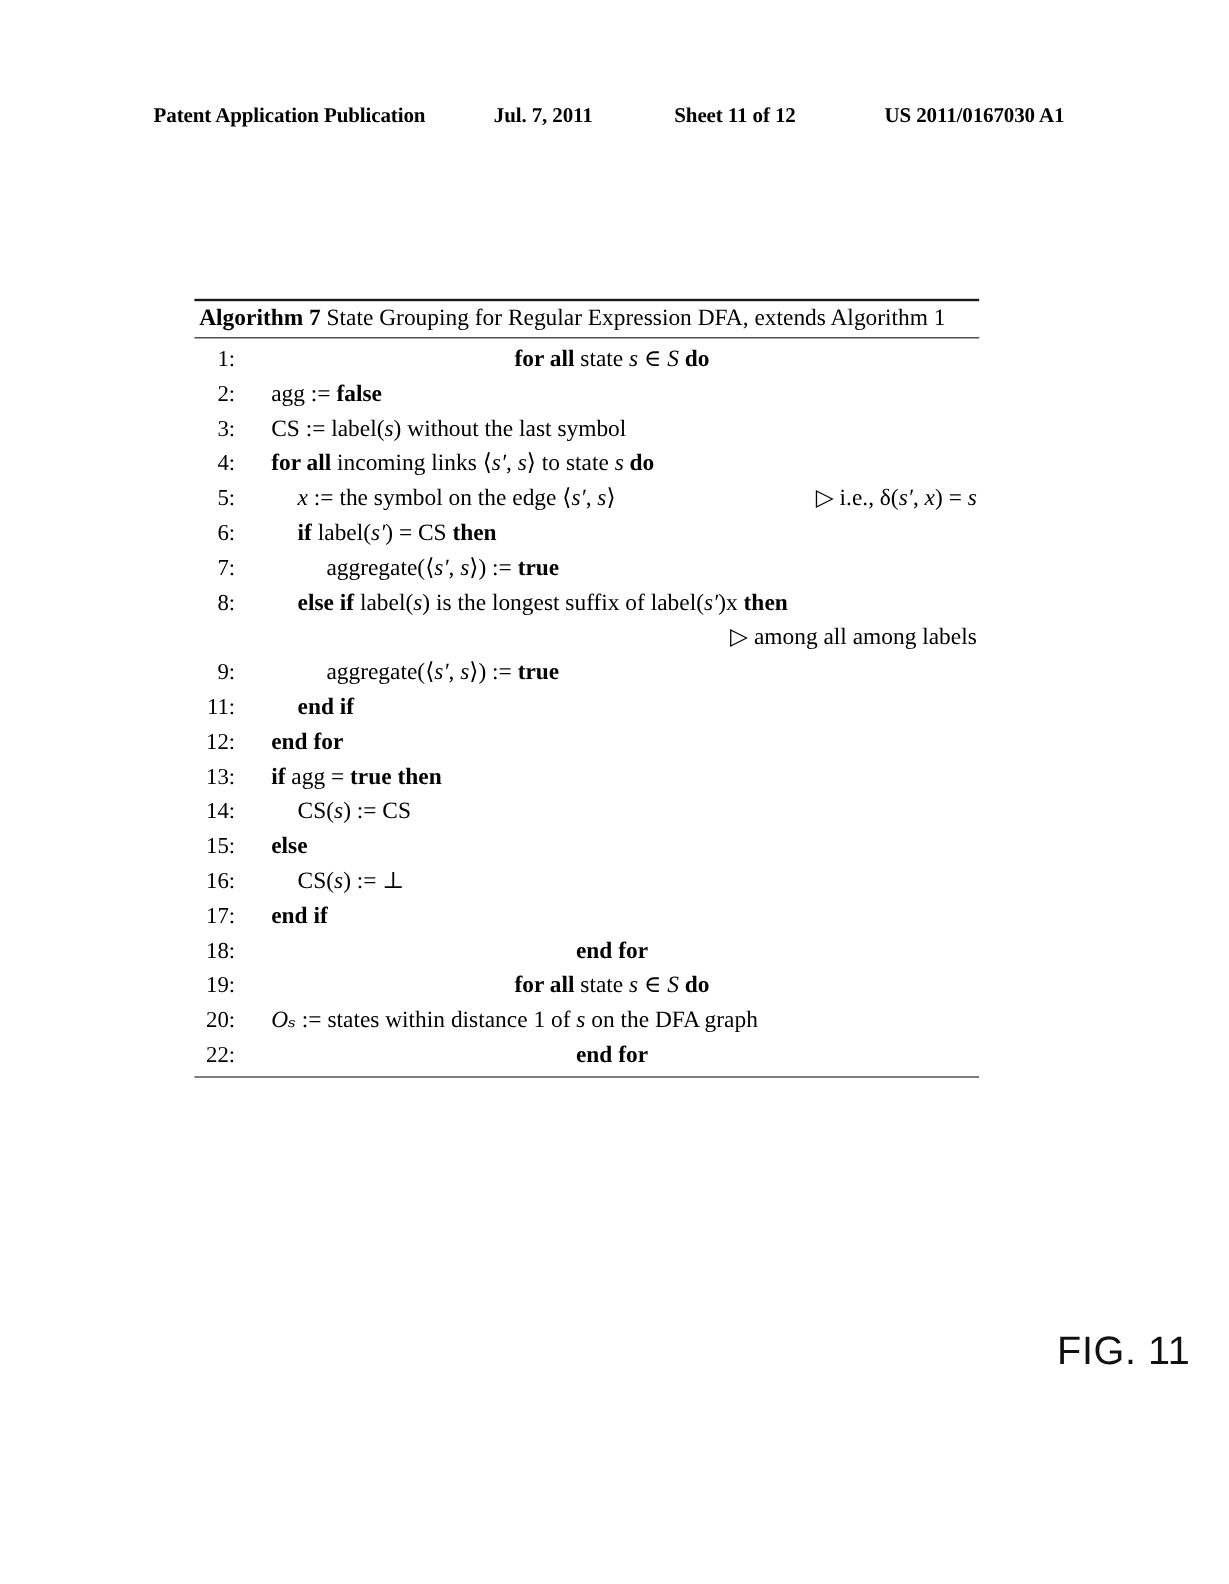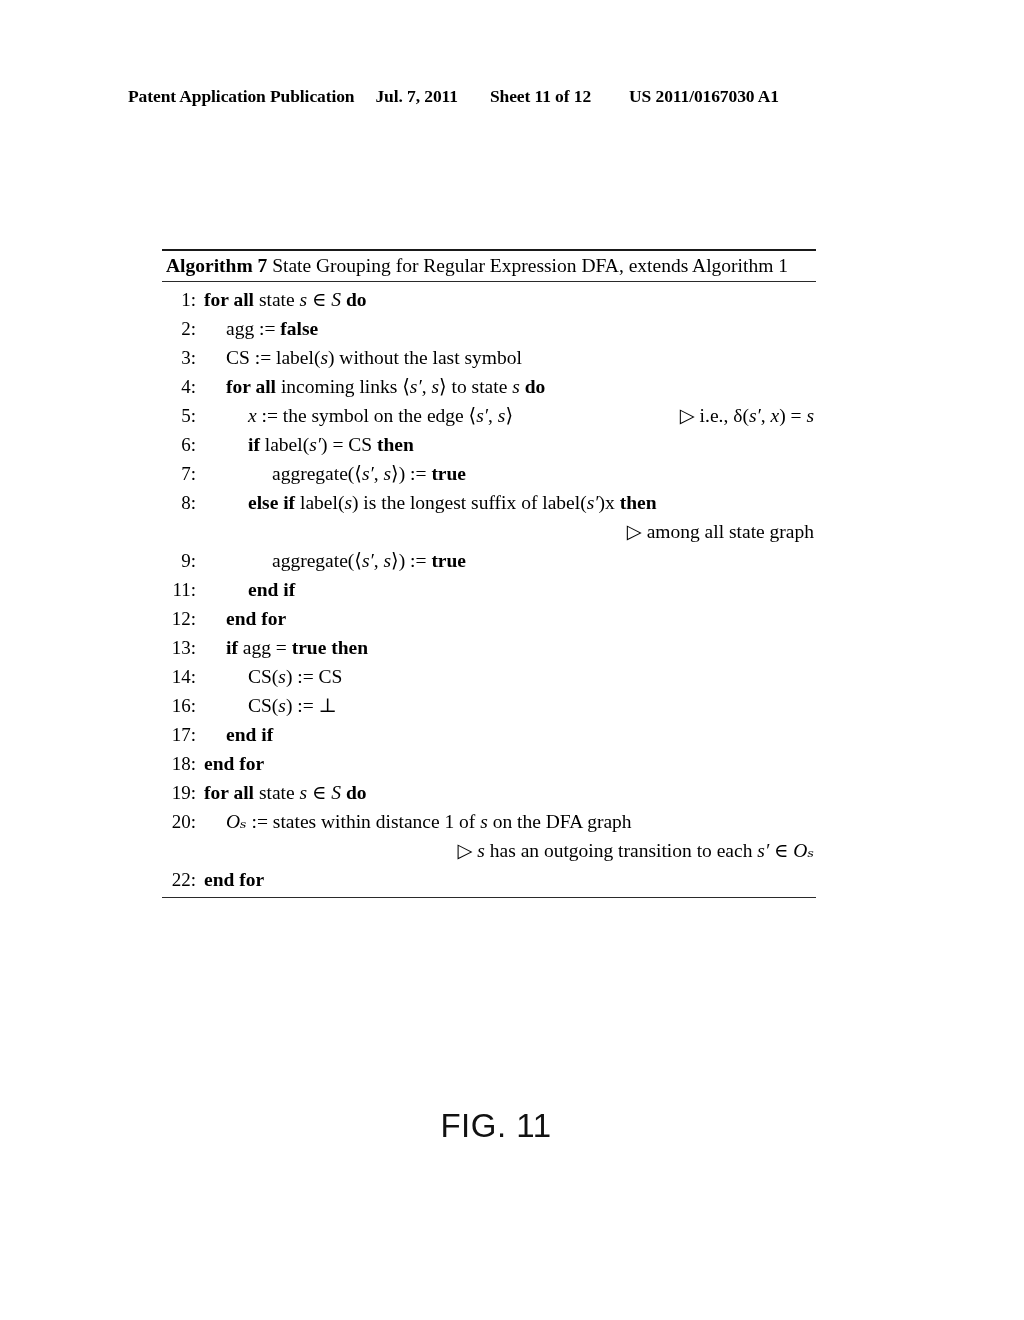--- a/index.html
+++ b/index.html
@@ -22,20 +22,21 @@
     top: 86px;
     left: 128px;
     width: 768px;
     height: 24px;
     display: flex;
     align-items: baseline;
     font-weight: bold;
     font-size: 17.5px;
     letter-spacing: -0.1px;
     white-space: nowrap;
+    gap: 36px;
   }
   .pub-header .hdr-title { }
   .pub-header .hdr-date  { margin-left: 21px; }
   .pub-header .hdr-sheet { margin-left: 32px; }
   .pub-header .hdr-num   { margin-left: 38px; }
 
   
   .algo-box {
     position: absolute;
     left: 162px;
@@ -88,42 +89,42 @@
     box-sizing: border-box;
     font-size: 19px;
   }
   .ltext {
     flex: 1 1 auto;
     position: relative;
     display: flex;
     align-items: baseline;
   }
   
-  .i0 { padding-left: 2px; }
+  .i0 { padding-left: 2px; justify-content: center; }
   .i1 { padding-left: 24px; }
   .i2 { padding-left: 46px; }
   .i3 { padding-left: 70px; }
 
   .kw { font-weight: bold; }
   .it { font-style: italic; }
   .cmt-right {
     margin-left: auto;
     padding-right: 2px;
   }
   
   .aline.cmt-row .ltext { justify-content: flex-end; }
   .aline.cmt-row .lnum { visibility: hidden; }
 
   
   .fig-caption {
     position: absolute;
     left: 0;
     top: 1107px;
     width: 992px;
-    text-align: center;
+    text-align: right;
     font-family: "Liberation Sans", "DejaVu Sans", sans-serif;
     font-size: 33px;
     letter-spacing: 0.5px;
     color: #111111;
   }
 </style>
 </head>
 <body>
 
 <div class="pub-header">
@@ -189,21 +190,21 @@
       </div>
       <div class="aline">
         <span class="lnum">8:</span>
         <span class="ltext i2">
           <span><span class="kw">else if</span> label(<span class="it">s</span>) is the longest suffix of label(<span class="it">s′</span>)x <span class="kw">then</span></span>
         </span>
       </div>
       <div class="aline cmt-row">
         <span class="lnum"></span>
         <span class="ltext i0">
-          <span class="cmt-right">▷ among all state graph</span>
+          <span class="cmt-right">▷ among all among labels</span>
         </span>
       </div>
       <div class="aline">
         <span class="lnum">9:</span>
         <span class="ltext i3">
           <span>aggregate(⟨<span class="it">s′</span>, <span class="it">s</span>⟩) := <span class="kw">true</span></span>
         </span>
       </div>
       <div class="aline">
         <span class="lnum">11:</span>
@@ -223,20 +224,26 @@
           <span><span class="kw">if</span> agg = <span class="kw">true</span> <span class="kw">then</span></span>
         </span>
       </div>
       <div class="aline">
         <span class="lnum">14:</span>
         <span class="ltext i2">
           <span>CS(<span class="it">s</span>) := CS</span>
         </span>
       </div>
       <div class="aline">
+        <span class="lnum">15:</span>
+        <span class="ltext i1">
+          <span><span class="kw">else</span></span>
+        </span>
+      </div>
+      <div class="aline">
         <span class="lnum">16:</span>
         <span class="ltext i2">
           <span>CS(<span class="it">s</span>) := ⊥</span>
         </span>
       </div>
       <div class="aline">
         <span class="lnum">17:</span>
         <span class="ltext i1">
           <span><span class="kw">end if</span></span>
         </span>
@@ -250,26 +257,20 @@
       <div class="aline">
         <span class="lnum">19:</span>
         <span class="ltext i0">
           <span><span class="kw">for all</span> state <span class="it">s</span> ∈ <span class="it">S</span> <span class="kw">do</span></span>
         </span>
       </div>
       <div class="aline">
         <span class="lnum">20:</span>
         <span class="ltext i1">
           <span><span class="it">Oₛ</span> := states within distance 1 of <span class="it">s</span> on the DFA graph</span>
-        </span>
-      </div>
-      <div class="aline cmt-row">
-        <span class="lnum"></span>
-        <span class="ltext i0">
-          <span class="cmt-right">▷ <span class="it">s</span> has an outgoing transition to each <span class="it">s′</span> ∈ <span class="it">Oₛ</span></span>
         </span>
       </div>
       <div class="aline">
         <span class="lnum">22:</span>
         <span class="ltext i0">
           <span><span class="kw">end for</span></span>
         </span>
       </div>
     </div>
 

